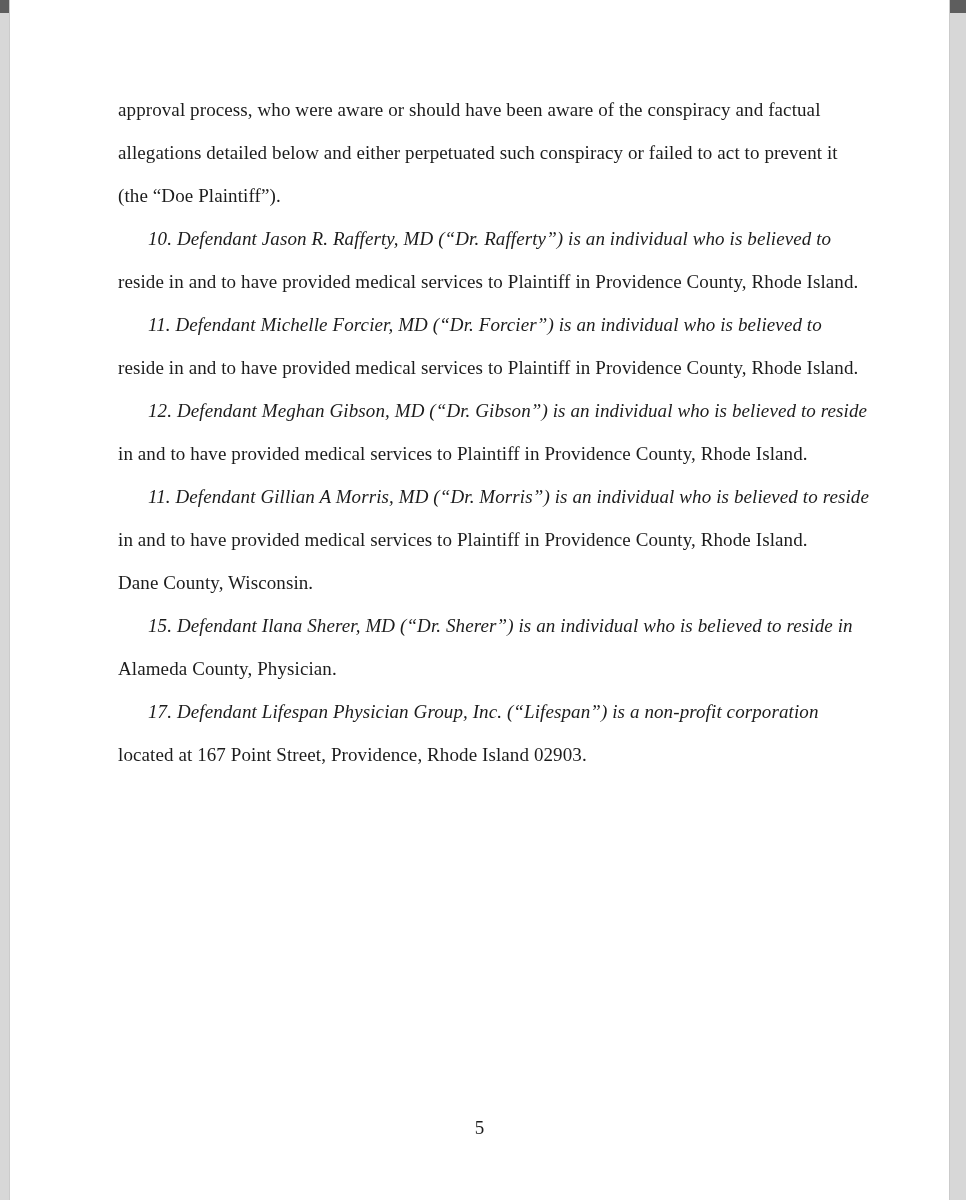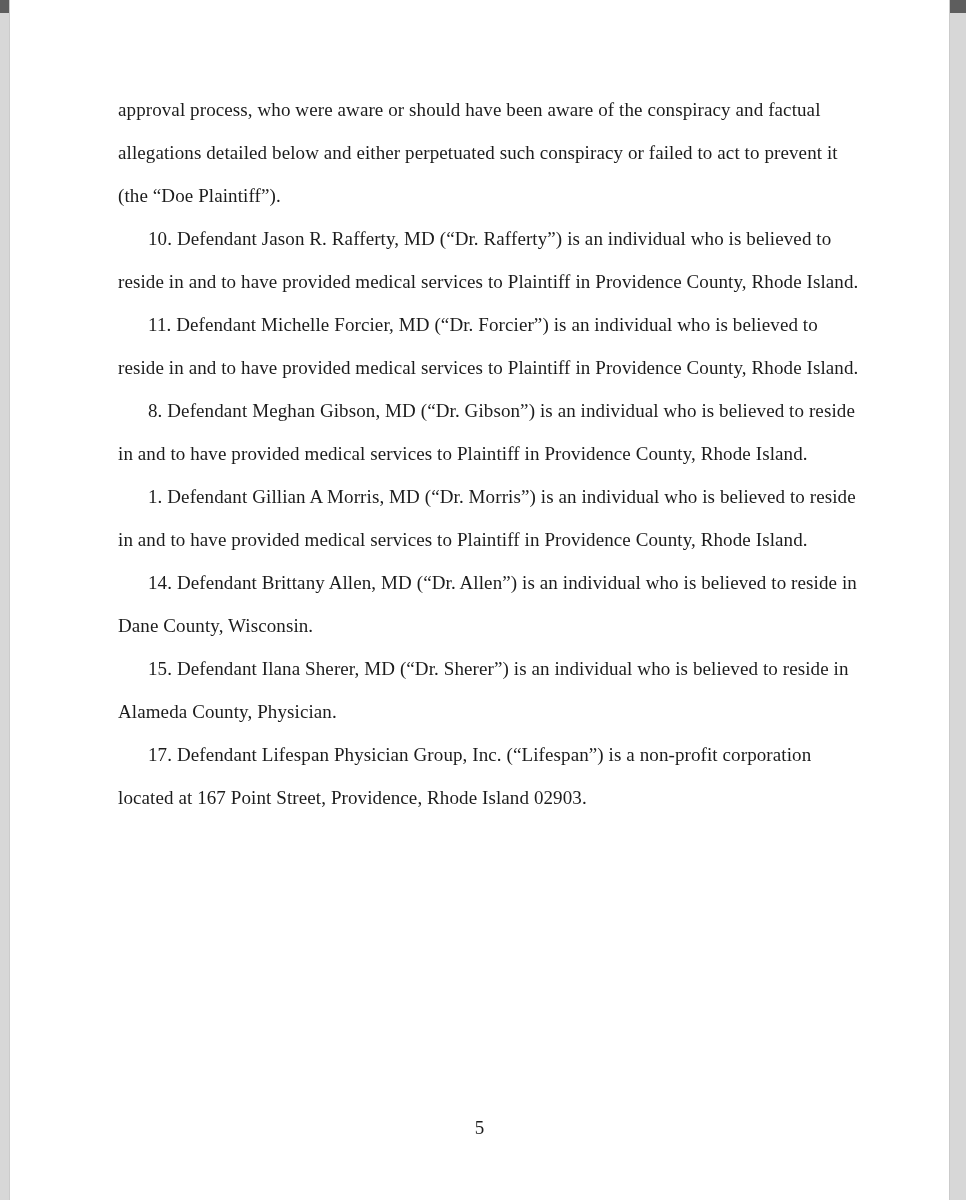--- a/index.html
+++ b/index.html
@@ -55,20 +55,21 @@
     font-size: 19px;
   }
   .line {
     height: 43px;
     line-height: 43px;
     white-space: nowrap;
     letter-spacing: 0.1px;
   }
   .line.indent {
     padding-left: 30px;
+    font-style: italic;
   }
   .page-number {
     position: absolute;
     top: 1106px;
     left: 0;
     width: 100%;
     height: 43px;
     line-height: 43px;
     text-align: center;
     font-size: 19px;
@@ -87,25 +88,24 @@
 
 <div class="page">
   <div class="text-block">
       <div class="line">approval process, who were aware or should have been aware of the conspiracy and factual</div>
       <div class="line">allegations detailed below and either perpetuated such conspiracy or failed to act to prevent it</div>
       <div class="line">(the “Doe Plaintiff”).</div>
       <div class="line indent">10. Defendant Jason R. Rafferty, MD (“Dr. Rafferty”) is an individual who is believed to</div>
       <div class="line">reside in and to have provided medical services to Plaintiff in Providence County, Rhode Island.</div>
       <div class="line indent">11. Defendant Michelle Forcier, MD (“Dr. Forcier”) is an individual who is believed to</div>
       <div class="line">reside in and to have provided medical services to Plaintiff in Providence County, Rhode Island.</div>
-      <div class="line indent">8. Defendant Meghan Gibson, MD (“Dr. Gibson”) is an individual who is believed to reside</div>
+      <div class="line indent">12. Defendant Meghan Gibson, MD (“Dr. Gibson”) is an individual who is believed to reside</div>
       <div class="line">in and to have provided medical services to Plaintiff in Providence County, Rhode Island.</div>
-      <div class="line indent">1. Defendant Gillian A Morris, MD (“Dr. Morris”) is an individual who is believed to reside</div>
+      <div class="line indent">11. Defendant Gillian A Morris, MD (“Dr. Morris”) is an individual who is believed to reside</div>
       <div class="line">in and to have provided medical services to Plaintiff in Providence County, Rhode Island.</div>
-      <div class="line indent">14. Defendant Brittany Allen, MD (“Dr. Allen”) is an individual who is believed to reside in</div>
       <div class="line">Dane County, Wisconsin.</div>
       <div class="line indent">15. Defendant Ilana Sherer, MD (“Dr. Sherer”) is an individual who is believed to reside in</div>
       <div class="line">Alameda County, Physician.</div>
       <div class="line indent">17. Defendant Lifespan Physician Group, Inc. (“Lifespan”) is a non-profit corporation</div>
       <div class="line">located at 167 Point Street, Providence, Rhode Island 02903.</div>
     </div>
   <div class="page-number">5</div>
 </div>
 
 </body></html>

